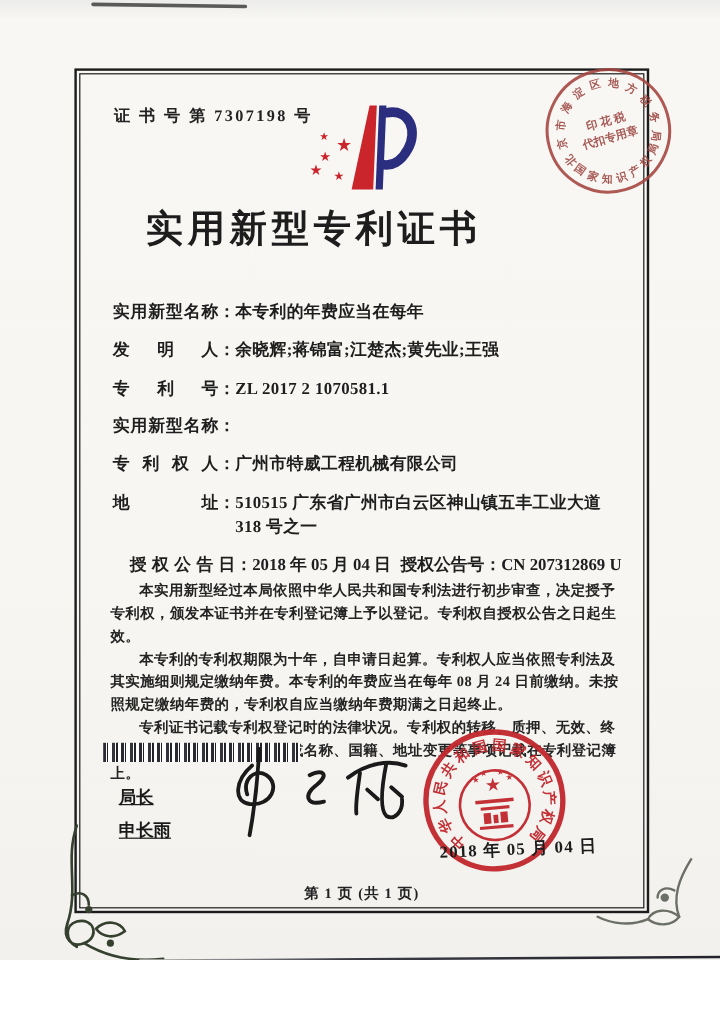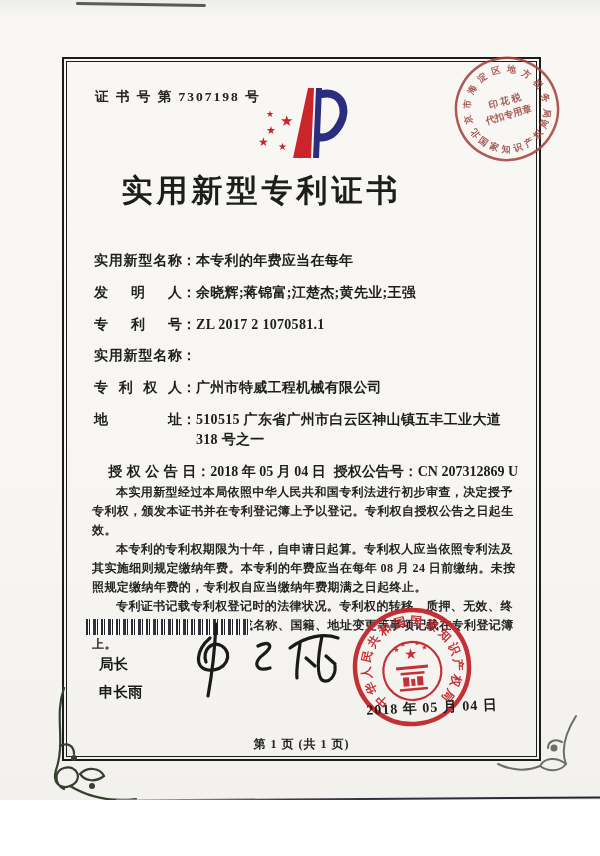--- a/index.html
+++ b/index.html
@@ -62,21 +62,21 @@
 
   .barcode {
     position:absolute; left:86px; top:619px; width:164px; height:16px;
     background:repeating-linear-gradient(90deg,
       #2a2a33 0 2px, #fdfdfd 2px 3px,
       #1f1f28 3px 4px, #fdfdfd 4px 7px,
       #33333c 7px 10px, #fdfdfd 10px 11px,
       #22222b 11px 12.5px, #fdfdfd 12.5px 15px);
   }
 
-  .director { position:absolute; left:99px; top:655px; font-family:"Liberation Sans", sans-serif; color:#1a1a1a; }
+  .director { position:absolute; left:99px; top:655px; font-family:"Liberation Sans", sans-serif; color:#1a1a1a;text-decoration:underline; }
   .director .t { font-size:14.5px; font-weight:700; }
   .director .n { font-size:14.5px; font-weight:700; margin-top:9px; }
 
   .signature { position:absolute; left:182px; top:616px; }
 
   .big-seal { position:absolute; left:350px; top:605px; opacity:0.95; transform:rotate(-5deg); }
   .big-seal text { font-family:"Liberation Serif", serif; }
 
   .seal-date {
     position:absolute; left:342px; top:699px; width:180px; text-align:center;

